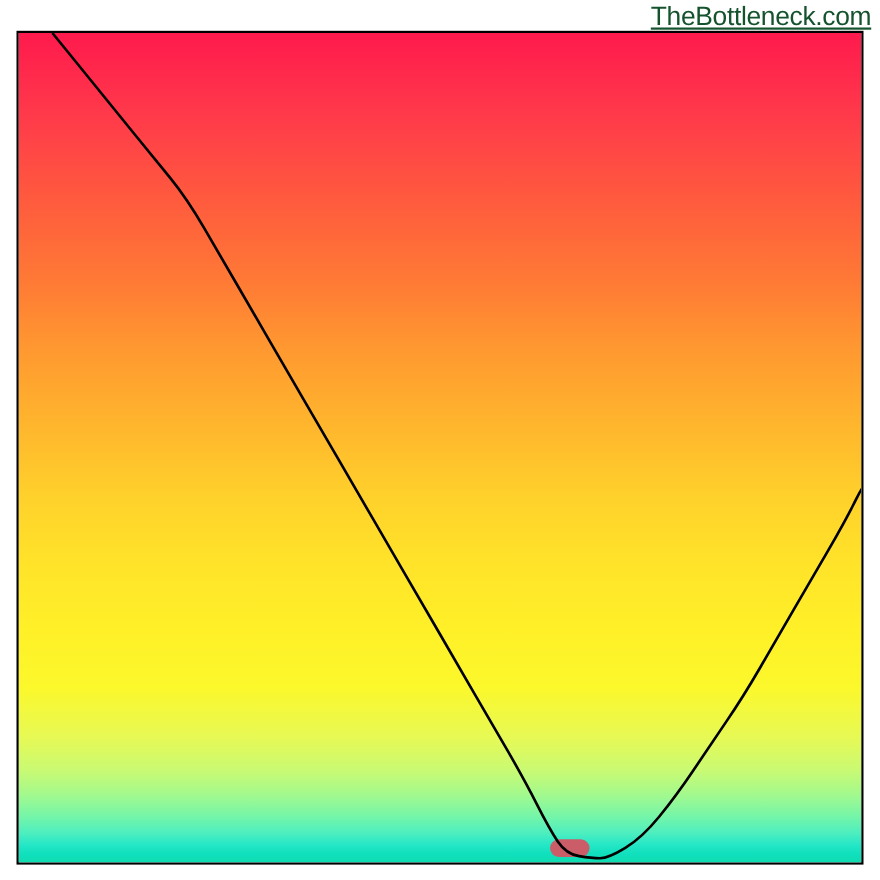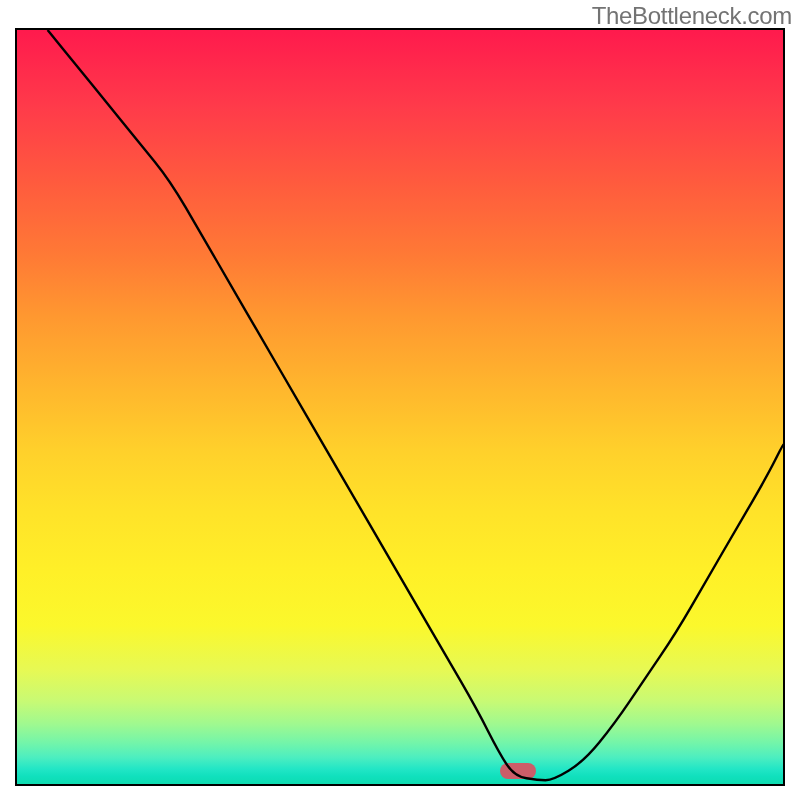--- a/index.html
+++ b/index.html
@@ -14,24 +14,25 @@
   .stage {
     position: relative;
     width: 800px;
     height: 800px;
   }
   .watermark {
     position: absolute;
     top: 2px;
     right: 8px;
     font-size: 24px;
-    color: #737373;
+    color: #14532d;
     font-weight: 400;
     z-index: 10;
     letter-spacing: -0.3px;
+    text-decoration: underline;
   }
   .plot {
     position: absolute;
     left: 15px;
     top: 28px;
     width: 770px;
     height: 758px;
     border: 2px solid #000;
     box-sizing: border-box;
     overflow: hidden;

